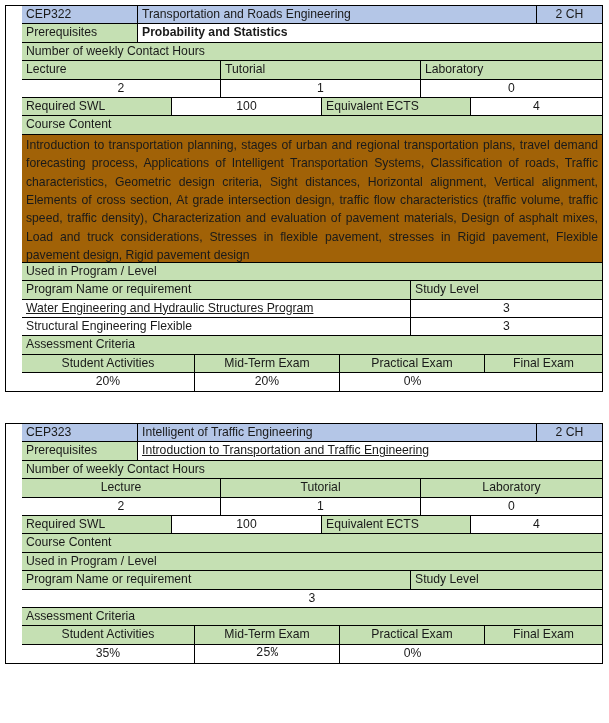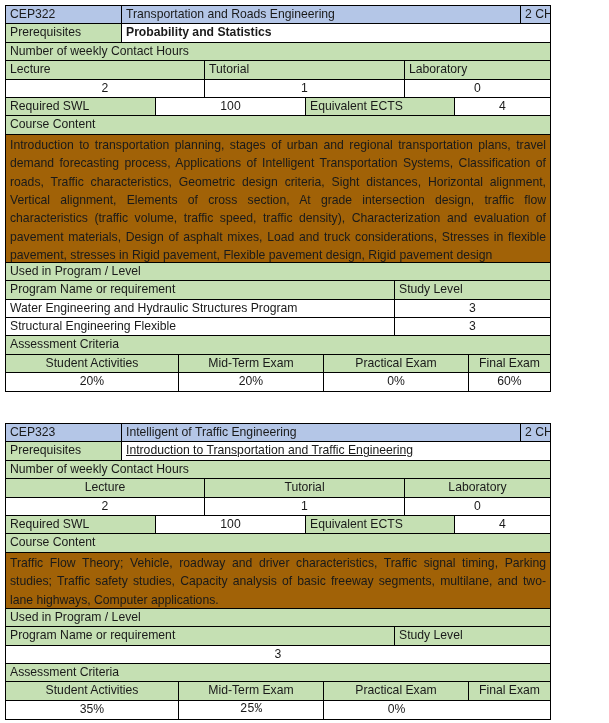--- a/index.html
+++ b/index.html
@@ -1,18 +1,18 @@
 <!DOCTYPE html>
 <html><head>
 <meta charset="utf-8">
 <style>
   html, body { margin:0; padding:0; background:#ffffff; }
   body { width:609px; height:723px; position:relative; overflow:hidden;
          font-family:"Liberation Sans", "DejaVu Sans", sans-serif; font-size:12.2px; color:#1a1a1a; }
-  .course { position:absolute; left:5px; width:546px; border:1px solid #000; box-sizing:border-box; }
+  .course { position:absolute; left:5px; width:598px; border:1px solid #000; box-sizing:border-box;padding-left:16px; }
   .row { display:flex; height:18.4px; border-bottom:1px solid #000; box-sizing:border-box; }
   .row:last-child { border-bottom:none; }
   .cell { box-sizing:border-box; border-right:1px solid #000; padding:0 4px; line-height:17.4px; white-space:nowrap; overflow:hidden; }
   .cell:last-child { border-right:none; }
   .blue { background:#b4c6e7; }
   .green { background:#c5e0b3; }
   .white { background:#ffffff; }
   .center { text-align:center; }
   .content { background:#a16207; border-bottom:1px solid #000; padding:1px 4px 0 4px; text-align:justify; line-height:18.4px; box-sizing:border-box; }
 </style>
@@ -53,41 +53,40 @@
   </div>
   <div class="content" style="height:128px;">Introduction to transportation planning, stages of urban and regional transportation plans, travel demand forecasting process, Applications of Intelligent Transportation Systems, Classification of roads, Traffic characteristics, Geometric design criteria, Sight distances, Horizontal alignment, Vertical alignment, Elements of cross section, At grade intersection design, traffic flow characteristics (traffic volume, traffic speed, traffic density), Characterization and evaluation of pavement materials, Design of asphalt mixes, Load and truck considerations, Stresses in flexible pavement, stresses in Rigid pavement, Flexible pavement design, Rigid pavement design</div>
   <div class="row">
     <div class="cell green" style="flex:1;">Used in Program / Level</div>
   </div>
   <div class="row">
     <div class="cell green" style="width:389px;">Program Name or requirement</div>
     <div class="cell green" style="flex:1;">Study Level</div>
   </div>
   <div class="row">
-    <div class="cell white" style="width:389px;">Water Engineering and Hydraulic Structures Program</div>
+    <div class="cell white" style="width:389px;text-decoration:underline;">Water Engineering and Hydraulic Structures Program</div>
     <div class="cell white center" style="flex:1;">3</div>
   </div>
   <div class="row">
     <div class="cell white" style="width:389px;">Structural Engineering Flexible</div>
     <div class="cell white center" style="flex:1;">3</div>
   </div>
   <div class="row">
     <div class="cell green" style="flex:1;">Assessment Criteria</div>
   </div>
   <div class="row">
     <div class="cell green center" style="width:173px;">Student Activities</div>
     <div class="cell green center" style="width:145px;">Mid-Term Exam</div>
     <div class="cell green center" style="width:145px;">Practical Exam</div>
     <div class="cell green center" style="flex:1;">Final Exam</div>
   </div>
   <div class="row">
     <div class="cell white center" style="width:173px;">20%</div>
     <div class="cell white center" style="width:145px;">20%</div>
     <div class="cell white center" style="width:145px;">0%</div>
-    <div class="cell white center" style="flex:1;">60%</div>
   </div>
 </div>
 
 <div class="course" style="top:423px;">
   <div class="row">
     <div class="cell blue" style="width:116px;">CEP323</div>
     <div class="cell blue" style="width:399px;">Intelligent of Traffic Engineering</div>
     <div class="cell blue center" style="flex:1;">2 CH</div>
   </div>
   <div class="row">
@@ -109,21 +108,20 @@
   </div>
   <div class="row">
     <div class="cell green" style="width:150px;">Required SWL</div>
     <div class="cell white center" style="width:150px;">100</div>
     <div class="cell green" style="width:149px;">Equivalent ECTS</div>
     <div class="cell white center" style="flex:1;">4</div>
   </div>
   <div class="row">
     <div class="cell green" style="flex:1;">Course Content</div>
   </div>
-  <div class="content" style="height:56px;">Traffic Flow Theory; Vehicle, roadway and driver characteristics, Traffic signal timing, Parking studies; Traffic safety studies, Capacity analysis of basic freeway segments, multilane, and two-lane highways, Computer applications.</div>
   <div class="row">
     <div class="cell green" style="flex:1;">Used in Program / Level</div>
   </div>
   <div class="row">
     <div class="cell green" style="width:389px;">Program Name or requirement</div>
     <div class="cell green" style="flex:1;">Study Level</div>
   </div>
   <div class="row">
     <div class="cell white center" style="flex:1;">3</div>
   </div>

